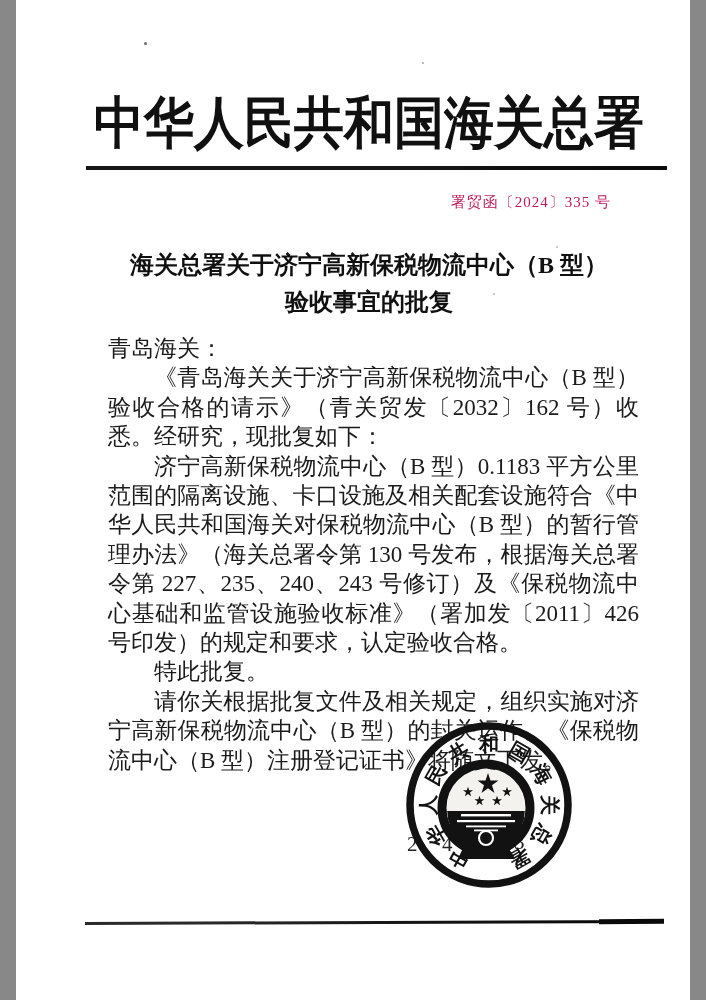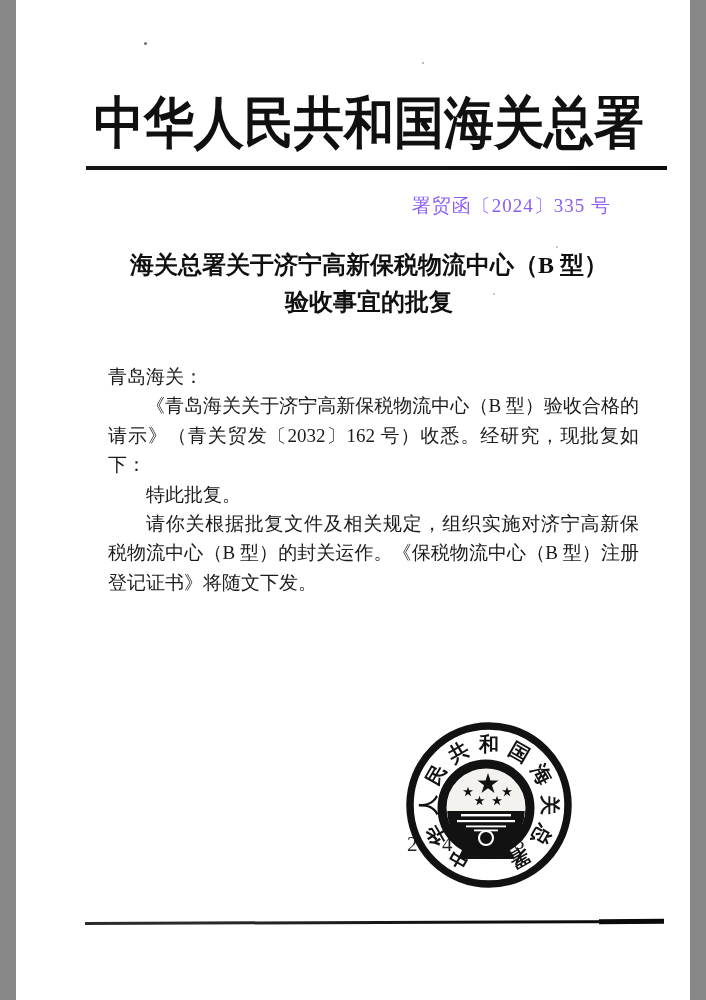--- a/index.html
+++ b/index.html
@@ -19,31 +19,31 @@
     color:#101010;
     font-family:"Liberation Serif","DejaVu Serif",serif;
     transform:scaleY(1.12);transform-origin:top center;
   }
   .header-rule{
     position:absolute;left:70px;top:166px;width:581px;height:4px;
     background:linear-gradient(to right,#151515 0 55%,#0a0a0a);
   }
   .docnum{
     position:absolute;top:193px;right:79px;
-    font-size:19px;letter-spacing:1px;color:#8b5cf6;
+    font-size:15px;letter-spacing:1px;color:#be185d;
   }
   .doctitle{
     position:absolute;left:0;top:247px;width:706px;
     text-align:center;font-size:24px;font-weight:700;
     line-height:37px;color:#101010;
   }
   .docbody{
     position:absolute;left:92px;top:334px;width:531px;
-    font-size:19px;line-height:29.4px;
-    text-align:justify;color:#1b1b1b;margin-top:28px;
+    font-size:23px;line-height:29.4px;
+    text-align:justify;color:#1b1b1b;
   }
   .docbody p{margin:0;}
   .para{text-indent:2em;}
   .date-frag{
     position:absolute;font-size:21px;color:#232323;
     font-family:"Liberation Serif","DejaVu Serif",serif;
   }
   .seal{
     position:absolute;left:372px;top:704px;width:202px;height:202px;
   }
@@ -83,20 +83,21 @@
   <div class="docnum">署贸函〔2024〕335 号</div>
 
   <div class="doctitle">
     <div>海关总署关于济宁高新保税物流中心（B 型）</div>
     <div>验收事宜的批复</div>
   </div>
 
   <div class="docbody">
     <p class="salutation">青岛海关：</p>
     <p class="para">《青岛海关关于济宁高新保税物流中心（B 型）验收合格的请示》（青关贸发〔2032〕162 号）收悉。经研究，现批复如下：</p>
+    <p class="para">济宁高新保税物流中心（B 型）0.1183 平方公里范围的隔离设施、卡口设施及相关配套设施符合《中华人民共和国海关对保税物流中心（B 型）的暂行管理办法》（海关总署令第 130 号发布，根据海关总署令第 227、235、240、243 号修订）及《保税物流中心基础和监管设施验收标准》（署加发〔2011〕426 号印发）的规定和要求，认定验收合格。</p>
     <p class="para">特此批复。</p>
     <p class="para">请你关根据批复文件及相关规定，组织实施对济宁高新保税物流中心（B 型）的封关运作。《保税物流中心（B 型）注册登记证书》将随文下发。</p>
   </div>
 
   <span class="date-frag" style="left:391px;top:832px;">2</span>
   <span class="date-frag" style="left:426px;top:832px;">4</span>
   <span class="date-frag" style="left:498px;top:830px;">3</span>
 
   <svg class="seal" viewBox="-101 -101 202 202">
     <defs>

